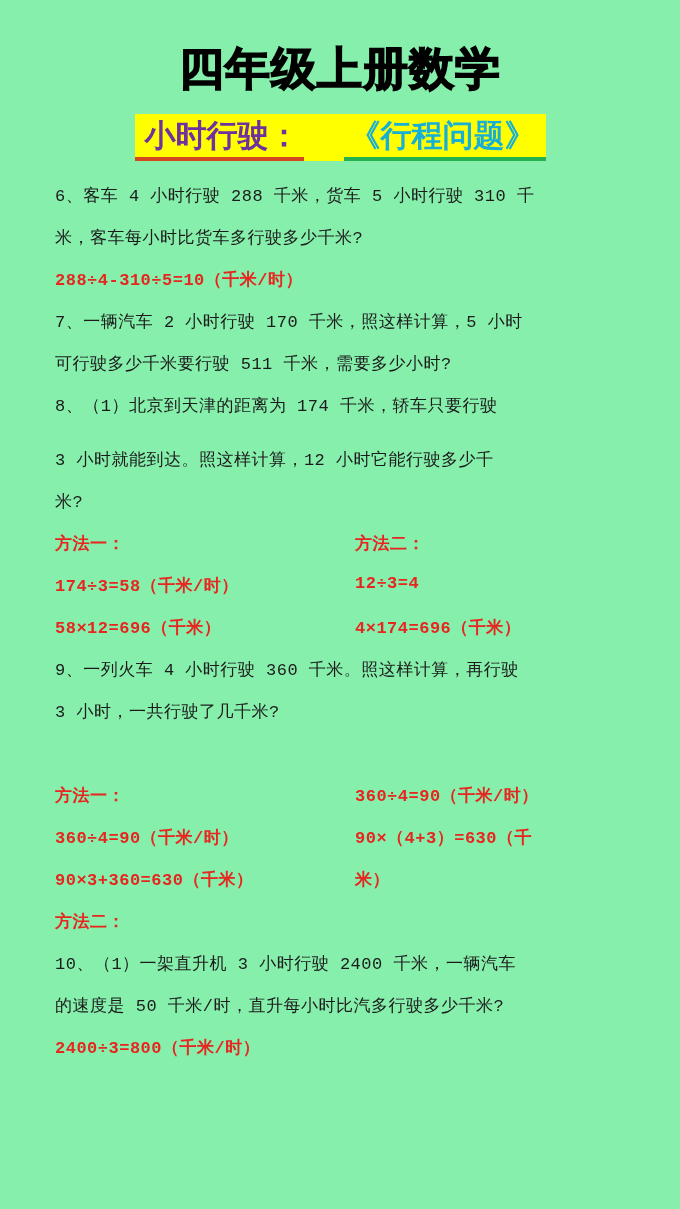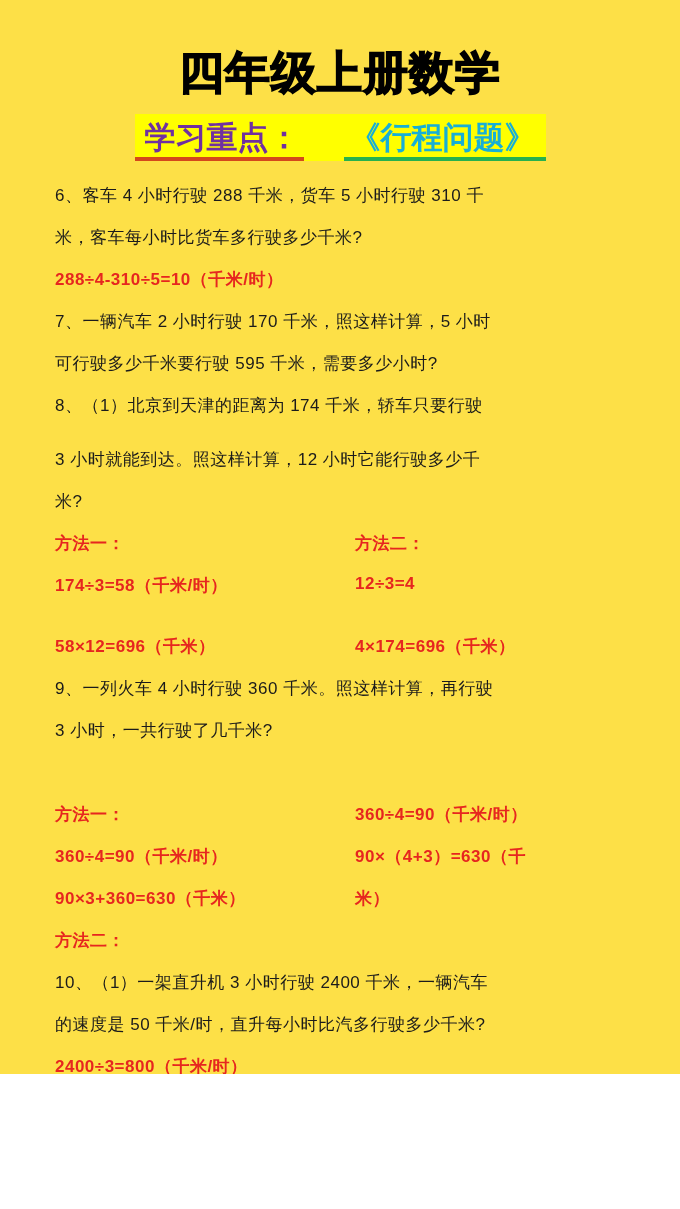--- a/index.html
+++ b/index.html
@@ -4,23 +4,24 @@
 <style>
   html, body {
     margin: 0;
     padding: 0;
     background: #ffffff;
     font-family: "Liberation Sans", sans-serif;
   }
   .page {
     position: relative;
     width: 680px;
-    height: 1074px;
-    background: #fde047;
+    height: 1209px;
+    background: #86efac;
     overflow: hidden;
+    font-family: Liberation Mono, monospace;
   }
   .title {
     margin: 44px 0 0 0;
     text-align: center;
     font-size: 45px;
     line-height: 58px;
     font-weight: 900;
     color: #000000;
     letter-spacing: 1px;
     -webkit-text-stroke: 1.5px #000;
@@ -74,59 +75,59 @@
 </style>
 </head>
 <body>
 
 <div class="page">
 
   <h1 class="title">四年级上册数学</h1>
 
   <div class="banner-wrap">
     <div class="banner" style="background: rgb(255, 255, 0);">
-      <span class="seg label" style="color: rgb(112, 48, 160); border-bottom: 4px solid rgb(212, 73, 27);">学习重点：</span>
+      <span class="seg label" style="color: rgb(112, 48, 160); border-bottom: 4px solid rgb(212, 73, 27);">小时行驶：</span>
       <span class="seg topic" style="color: rgb(23, 175, 214); border-bottom: 4px solid rgb(39, 177, 78); margin-left: 40px;">《行程问题》</span>
     </div>
   </div>
 
   <main class="sheet">
       <div class="line" style="color: rgb(27, 27, 27);">
         <span>6、客车 4 小时行驶 288 千米，货车 5 小时行驶 310 千</span>
       </div>
       <div class="line" style="color: rgb(27, 27, 27);">
         <span>米，客车每小时比货车多行驶多少千米?</span>
       </div>
       <div class="line red-line" style="color: rgb(230, 38, 31);">
         <span>288÷4-310÷5=10（千米/时）</span>
       </div>
       <div class="line" style="color: rgb(27, 27, 27);">
         <span>7、一辆汽车 2 小时行驶 170 千米，照这样计算，5 小时</span>
       </div>
       <div class="line" style="color: rgb(27, 27, 27);">
-        <span>可行驶多少千米要行驶 595 千米，需要多少小时?</span>
+        <span>可行驶多少千米要行驶 511 千米，需要多少小时?</span>
       </div>
       <div class="line" style="color: rgb(27, 27, 27);">
         <span>8、（1）北京到天津的距离为 174 千米，轿车只要行驶</span>
       </div>
       <div class="line" style="color: rgb(27, 27, 27); margin-top: 12px;">
         <span>3 小时就能到达。照这样计算，12 小时它能行驶多少千</span>
       </div>
       <div class="line" style="color: rgb(27, 27, 27);">
         <span>米?</span>
       </div>
       <div class="line red-line" style="color: rgb(230, 38, 31);">
         <span class="lcol">方法一：</span>
         <span class="rcol">方法二：</span>
       </div>
       <div class="line red-line" style="color: rgb(230, 38, 31);">
         <span class="lcol">174÷3=58（千米/时）</span>
         <span class="rcol">12÷3=4</span>
       </div>
-      <div class="line red-line" style="color: rgb(230, 38, 31); margin-top: 19px;">
+      <div class="line red-line" style="color: rgb(230, 38, 31);">
         <span class="lcol">58×12=696（千米）</span>
         <span class="rcol">4×174=696（千米）</span>
       </div>
       <div class="line" style="color: rgb(27, 27, 27);">
         <span>9、一列火车 4 小时行驶 360 千米。照这样计算，再行驶</span>
       </div>
       <div class="line" style="color: rgb(27, 27, 27);">
         <span>3 小时，一共行驶了几千米?</span>
       </div>
       <div class="line blank"></div>

